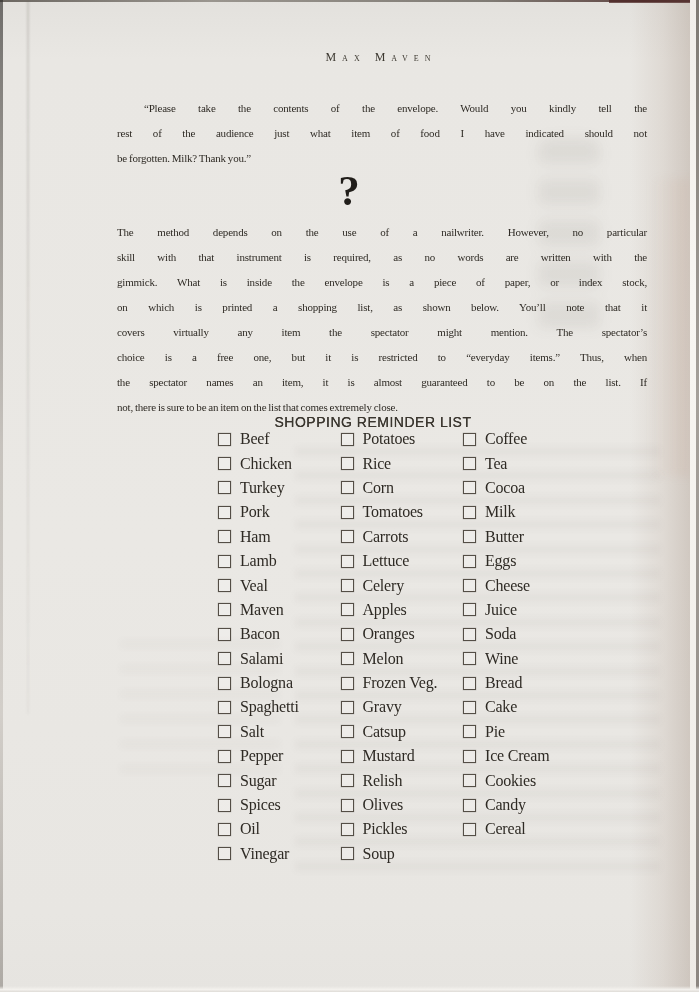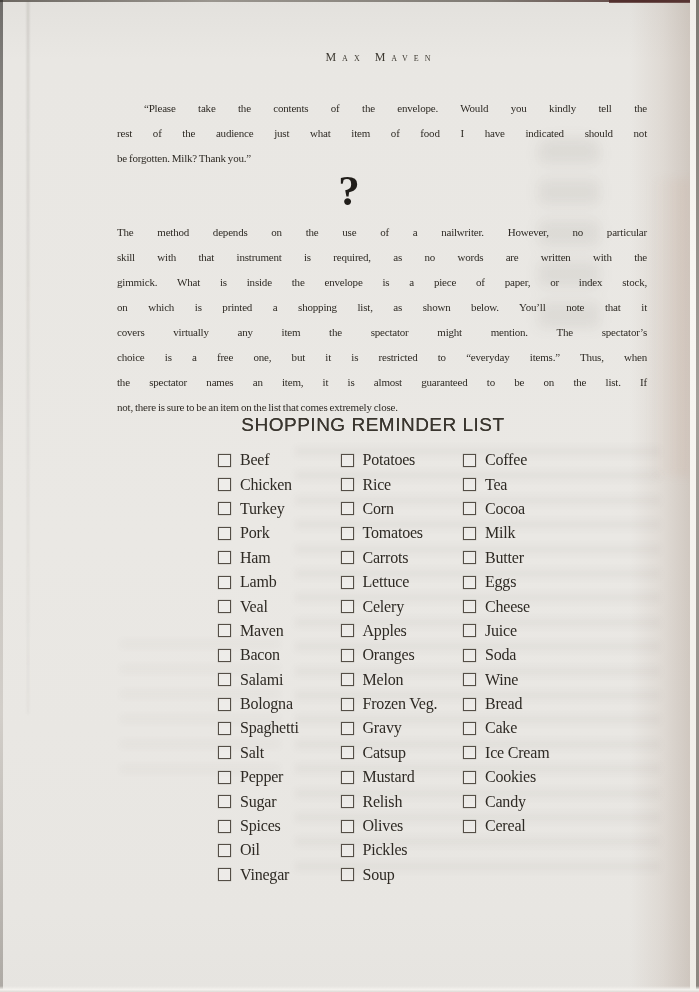--- a/index.html
+++ b/index.html
@@ -63,25 +63,25 @@
   .para-patter .pline:first-child { text-indent:27px; }
 
   .qmark {
     position:absolute; top:169px; left:85px; width:528px;
     text-align:center; font-size:43px; font-weight:bold; line-height:44px;
     color:#211e1a;
   }
 
   .list-title {
     position:absolute; top:414px; left:109px; width:528px; text-align:center;
-    font-family:"Liberation Sans", sans-serif; font-size:19px; letter-spacing:0.5px;
+    font-family:"Liberation Sans", sans-serif; font-size:14px; letter-spacing:0.5px;
     color:#3a362f; text-shadow:0 0 .4px #3a362f;
   }
 
-  .checklist { position:absolute; top:448px; left:218px; display:flex; }
+  .checklist { position:absolute; top:427px; left:218px; display:flex; }
   .col { width:122.5px; }
   .col:last-child { width:170px; }
   .row { display:flex; align-items:center; height:24.4px; }
   .cbx {
     width:11px; height:11px; flex:none; margin-right:9px;
     border:1.4px solid #544e46; background:rgba(255,255,255,.22);
     box-shadow:0 0 0 .3px rgba(84,78,70,.35);
   }
   .lbl { font-size:16px; letter-spacing:-0.2px; color:#2e2a24; white-space:nowrap; }
 </style>
@@ -318,20 +318,24 @@
         <div class="row">
         <span class="cbx"></span>
         <span class="lbl">Bread</span>
       </div>
         <div class="row">
         <span class="cbx"></span>
         <span class="lbl">Cake</span>
       </div>
         <div class="row">
         <span class="cbx"></span>
+        <span class="lbl">Pie</span>
+      </div>
+        <div class="row">
+        <span class="cbx"></span>
         <span class="lbl">Ice Cream</span>
       </div>
         <div class="row">
         <span class="cbx"></span>
         <span class="lbl">Cookies</span>
       </div>
         <div class="row">
         <span class="cbx"></span>
         <span class="lbl">Candy</span>
       </div>

